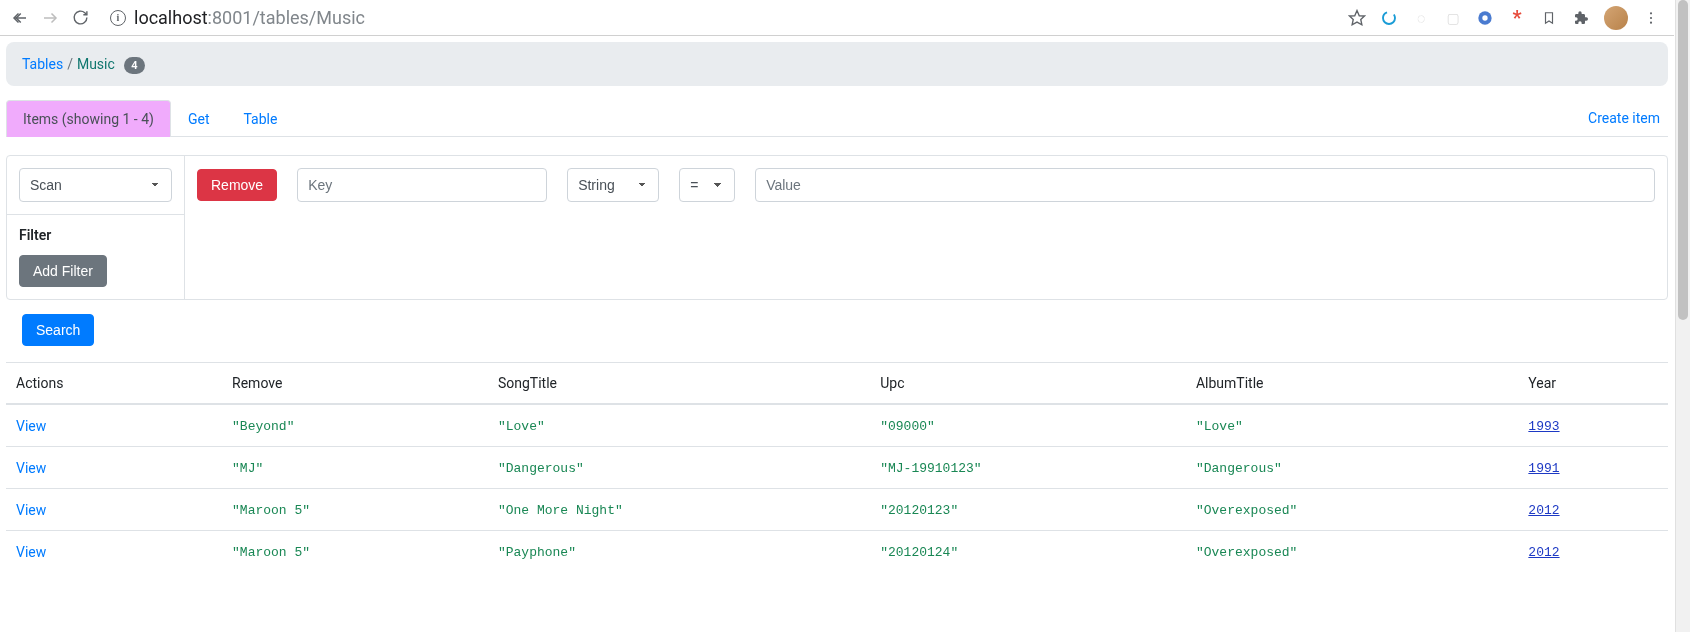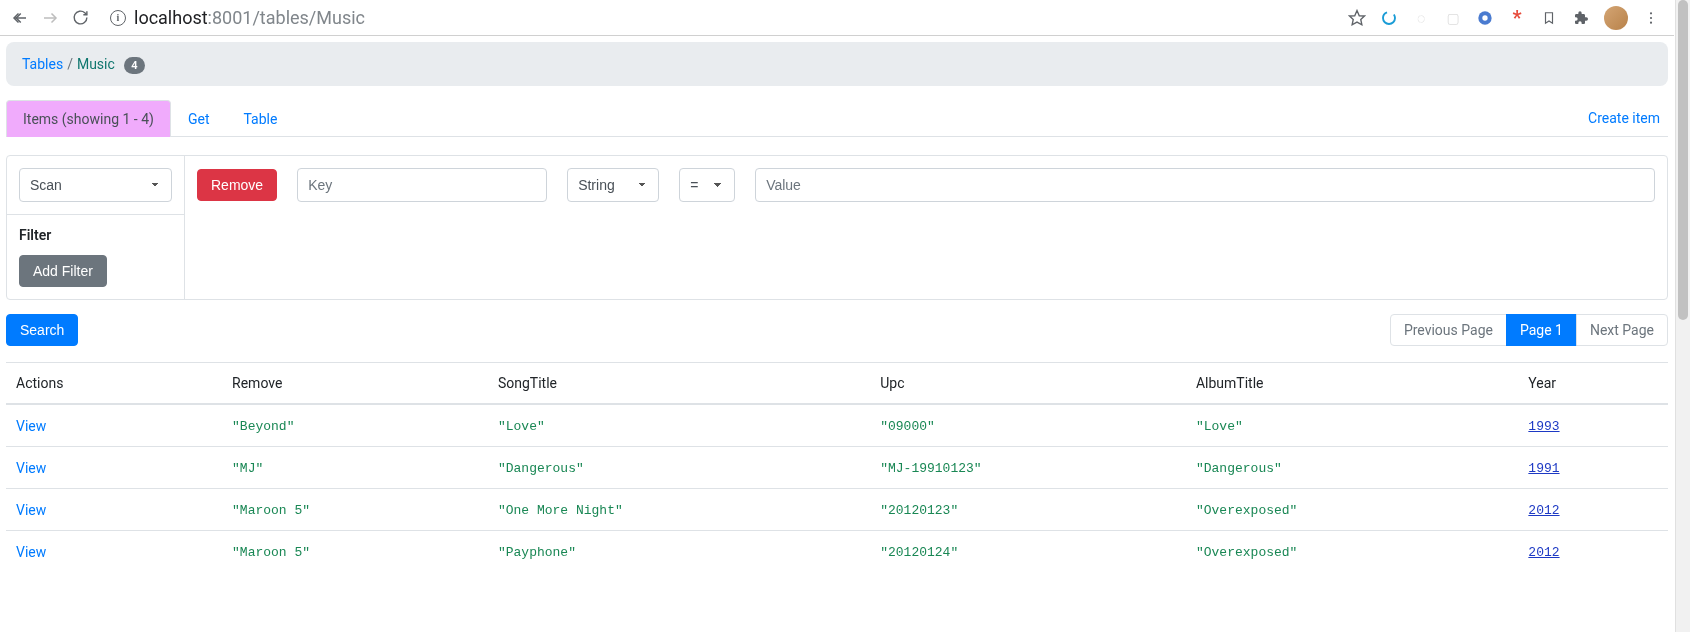--- a/index.html
+++ b/index.html
@@ -41,21 +41,21 @@
     .qc-cell { padding: 12px; }
     .qc-cell + .qc-cell { border-top: 1px solid #dee2e6; }
     .select, .input { width: 100%; height: 34px; padding: 6px 10px; border: 1px solid #ced4da; border-radius: 4px; background: #fff; font-size: 14px; color: #495057; }
     .select { appearance: none; background-image: linear-gradient(45deg, transparent 50%, #555 50%), linear-gradient(135deg, #555 50%, transparent 50%); background-position: calc(100% - 16px) 14px, calc(100% - 12px) 14px; background-size: 4px 4px, 4px 4px; background-repeat: no-repeat; padding-right: 28px; }
     .input::placeholder { color: #6c757d; }
     .filter-label { font-weight: 600; margin-bottom: 12px; }
     
     .btn { display: inline-block; padding: 7px 13px; border-radius: 4px; border: 1px solid transparent; font-size: 14px; cursor: pointer; text-align: center; }
     .btn-secondary { background: #6c757d; color: #fff; border-color: #6c757d; }
     .btn-danger { background: #dc3545; color: #fff; border-color: #dc3545; }
-    .btn-primary { background: #007bff; color: #fff; border-color: #007bff; }
+    .btn-primary { background: #007bff; color: #fff; border-color: #007bff; margin-left: 16px; }
     
     .filter-row { display: flex; gap: 20px; align-items: center; }
     .filter-row .key-col { flex: 0 0 250px; }
     .filter-row .type-col { flex: 0 0 92px; }
     .filter-row .op-col { flex: 0 0 56px; }
     .filter-row .val-col { flex: 1; }
     
     
     .action-row { display: flex; align-items: center; margin-top: 14px; }
     .pagination { margin-left: auto; display: flex; }
@@ -202,25 +202,20 @@
             <div class="val-col">
               <input class="input" type="text" placeholder="Value" style="">
             </div>
           </div>
         </div>
       </div>
     </div>
 
     <div class="action-row">
       <button class="btn btn-primary">Search</button>
-      <div class="pagination">
-        <div class="pbtn">Previous Page</div>
-        <div class="pbtn active">Page 1</div>
-        <div class="pbtn">Next Page</div>
-      </div>
     </div>
 
     <table class="dtable">
       <thead>
         <tr>
           <th style="width:13%">Actions</th>
           <th style="width:16%">Remove</th>
           <th style="width:23%">SongTitle</th>
           <th style="width:19%">Upc</th>
           <th style="width:20%">AlbumTitle</th>

